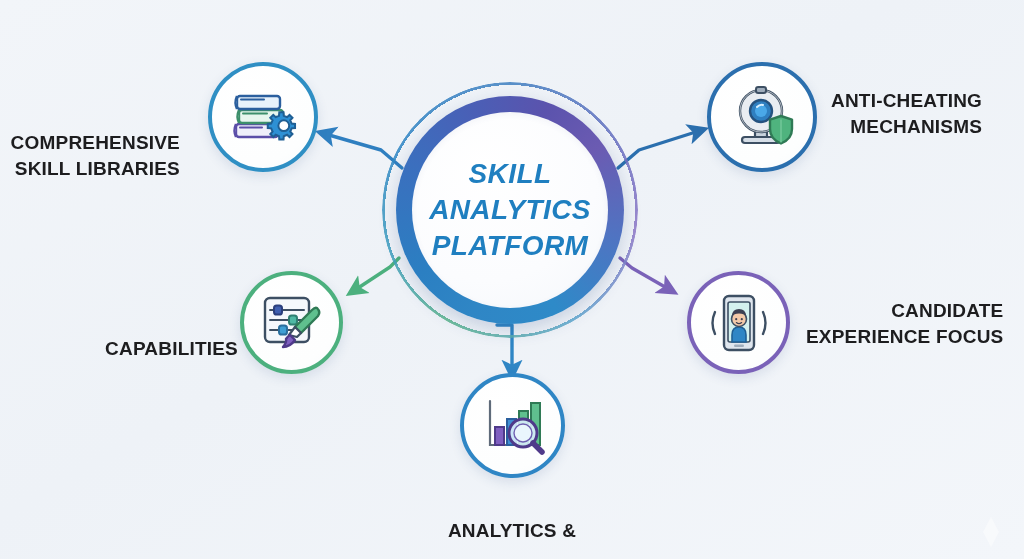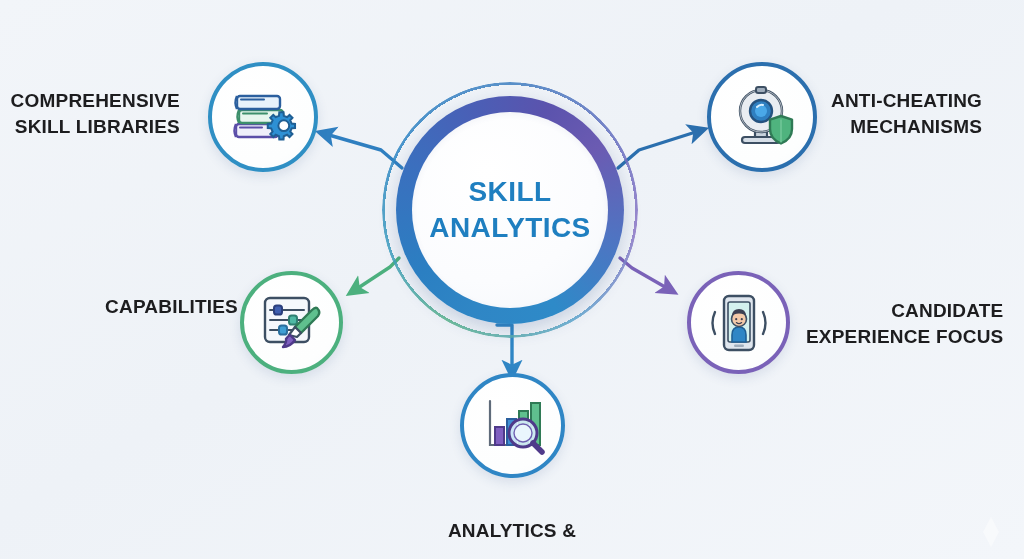--- a/index.html
+++ b/index.html
@@ -16,21 +16,21 @@
   
   #stage { position: absolute; inset: 0; }
 
   
   #connectors { position: absolute; left: 0; top: 0; width: 1024px; height: 559px; }
 
   
   .hub {
     position: absolute;
     left: 382px; top: 82px;
-    width: 256px; height: 256px;
+    width: 256px; height: 256px; font-style: italic;
   }
   .hub-outer-ring {
     position: absolute; inset: 0;
     border-radius: 50%;
     background: conic-gradient(from 210deg,
         #5ab48c 0deg, #3f9fbf 40deg, #2f86c5 90deg,
         #3f7fc0 150deg, #6a6fc0 210deg, #8f78c8 250deg,
         #5fa8cf 300deg, #5ab48c 360deg);
     -webkit-mask: radial-gradient(circle at 50% 50%, transparent 0 125px, #000 125px 128px, transparent 128px);
     mask: radial-gradient(circle at 50% 50%, transparent 0 125px, #000 125px 128px, transparent 128px);
@@ -79,21 +79,21 @@
   .label {
     position: absolute;
     color: #1d1d1f;
     font-size: 19px;
     font-weight: 700;
     letter-spacing: .2px;
     line-height: 1.35;
     white-space: nowrap;
   }
   .label .ln { display: block; }
-  .label.align-right { text-align: right; }
+  .label.align-right { text-align: right; margin-top: 42px; }
   .label.align-left  { text-align: right; }
   .label.align-center{ text-align: center; margin-top: 20px; }
 
   
   .watermark {
     position: absolute; right: 6px; bottom: 6px;
     width: 54px; height: 42px; opacity: .5;
   }
 </style>
 </head>
@@ -140,20 +140,21 @@
       <path d="M497,325 L512,325 L512,374" fill="none" stroke="#2f86c5" stroke-width="3.4" stroke-linejoin="round" stroke-linecap="round" marker-end="url(#ah-midblue)"></path>
     </g>
   </svg>
 
   <div class="hub">
     <div class="hub-outer-ring"></div>
     <div class="hub-thick-ring"></div>
     <div class="hub-inner-disc">
       <span class="hub-line">SKILL</span>
       <span class="hub-line">ANALYTICS</span>
+      <span class="hub-line">PLATFORM</span>
     </div>
   </div>
 
   <div class="node" style="left:208px; top:62px; width:110px; height:110px; border:4px solid #2f8fc4;">
     <svg width="74" height="74" viewBox="0 0 74 74">
 
       <rect x="10" y="44" width="42" height="13" rx="3" fill="#efeffa" stroke="#5b4ea8" stroke-width="2.4"></rect>
       <path d="M14 47.5 h22" stroke="#5b4ea8" stroke-width="2" stroke-linecap="round"></path>
       <path d="M10 44 q-3 6.5 0 13" fill="#cfc9ef" stroke="#5b4ea8" stroke-width="2.4"></path>
 

